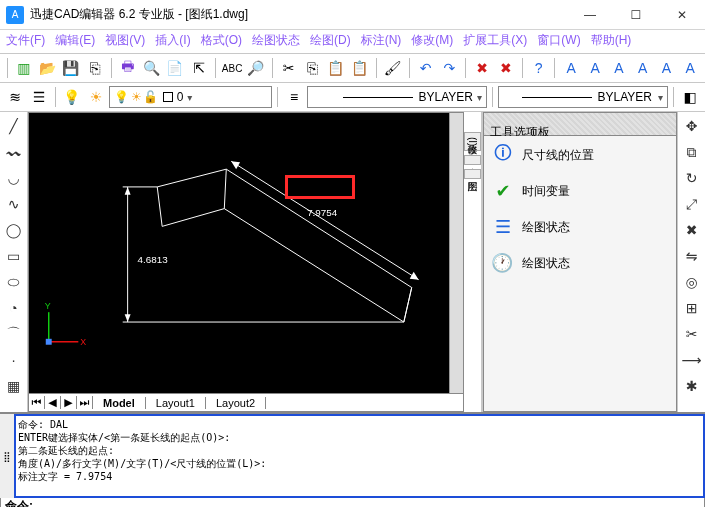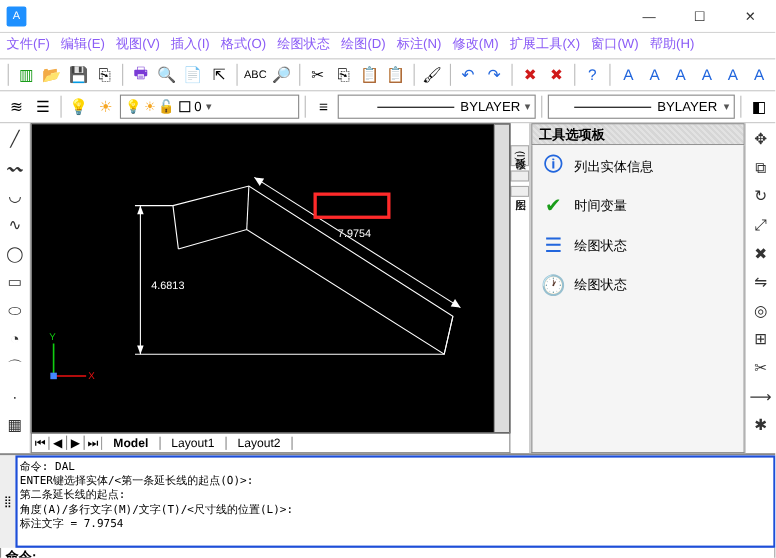--- a/index.html
+++ b/index.html
@@ -34,21 +34,21 @@
   .doctab .tab { background:#fff; border:1px solid #888; border-bottom:none; padding:1px 10px; font-size:11px; font-weight:bold; border-radius:3px 3px 0 0;}
   .canvasarea { flex:1; border:1px solid #888; background:#000; position:relative; overflow:hidden; margin:0 0 0 0;}
   .canvasarea svg { width:100%; height:100%; }
   .hiliterect { position:absolute; border:3px solid #ff2a2a; }
   .layouttabs { height:18px; border:1px solid #888; border-top:none; display:flex; align-items:center; font-size:11px; }
   .layouttabs .nav { width:16px; text-align:center; border-right:1px solid #888;}
   .layouttabs .lt { padding:0 10px; border-right:1px solid #888;text-align:right; }
   .layouttabs .lt.active { background:#fff; font-weight:bold;}
   
   .palettewrap { width:195px; border-left:1px solid #c8c8c8; display:flex; }
-  .paletteheader { height:20px; background: repeating-linear-gradient(45deg,#d6d6d6,#d6d6d6 2px,#e2e2e2 2px,#e2e2e2 4px); border:1px solid #888; font-size:12px; padding:1px 6px; font-weight:bold; }
+  .paletteheader { height:20px; background: repeating-linear-gradient(45deg,#d6d6d6,#d6d6d6 2px,#e2e2e2 2px,#e2e2e2 4px); border:1px solid #888; font-size:12px; padding:11px 6px; font-weight:normal; }
   .palettebody { flex:1; border:1px solid #888; border-top:none; padding:6px; display:flex; flex-direction:column; gap:10px; align-items:center; background:#f5f5f5;}
   .palitem { display:flex; align-items:center; gap:6px; width:100%; }
   .palitem .ic { width:26px;height:26px;display:flex;align-items:center;justify-content:center;font-size:18px; }
   .sidepaltabs { width:18px; display:flex; flex-direction:column; gap:4px; border-right:1px solid #c8c8c8; padding-top:20px; font-size:10px; }
   .sidepaltabs div { writing-mode: vertical-rl; padding:4px 1px; border:1px solid #aaa; background:#eee; }
   
   .cmdwrap { display:flex; border-top:2px solid #888; height:86px; }
   .cmdwrap .grip { width:14px; background:#eee; display:flex;align-items:center;justify-content:center; font-size:10px; }
   .cmdwrap textarea { flex:1; border:2px solid #1d4ed8; font-family: SimSun, monospace; font-size:10px; padding:2px; resize:none; line-height:1.3; }
   .cmdline { border:1px solid #888; border-top:none; height:18px; display:flex; align-items:center; padding:0 4px; font-family: SimSun, monospace; font-size:12px; }
@@ -56,20 +56,21 @@
   .red { color:#d01a1a; }
   .green { color:#1a9c1a; }
   .orange { color:#f5a623; }
   .purple { color:#7a3bd6; }
 </style>
 </head>
 <body>
 
 <div class="titlebar">
   <div class="appicon">A</div>
+  <div class="title">迅捷CAD编辑器 6.2 专业版  - [图纸1.dwg]</div>
   <div class="spacer"></div>
   <div class="winbtns">
     <div class="winbtn">—</div>
     <div class="winbtn">☐</div>
     <div class="winbtn close">✕</div>
   </div>
 </div>
 
 <div class="menubar">
   <span>文件(F)</span>
@@ -217,21 +218,21 @@
     <div>查询</div>
     <div>图层</div>
   </div>
 
   <div class="palettewrap">
     <div style="flex:1;display:flex;flex-direction:column">
       <div class="paletteheader">工具选项板</div>
       <div class="palettebody">
         <div class="palitem">
           <div class="ic blue">🛈</div>
-          <span>列出实体信息</span>
+          <span>尺寸线的位置</span>
         </div>
         <div class="palitem">
           <div class="ic green">✔</div>
           <span>时间变量</span>
         </div>
         <div class="palitem">
           <div class="ic blue">☰</div>
           <span>绘图状态</span>
         </div>
         <div class="palitem">

